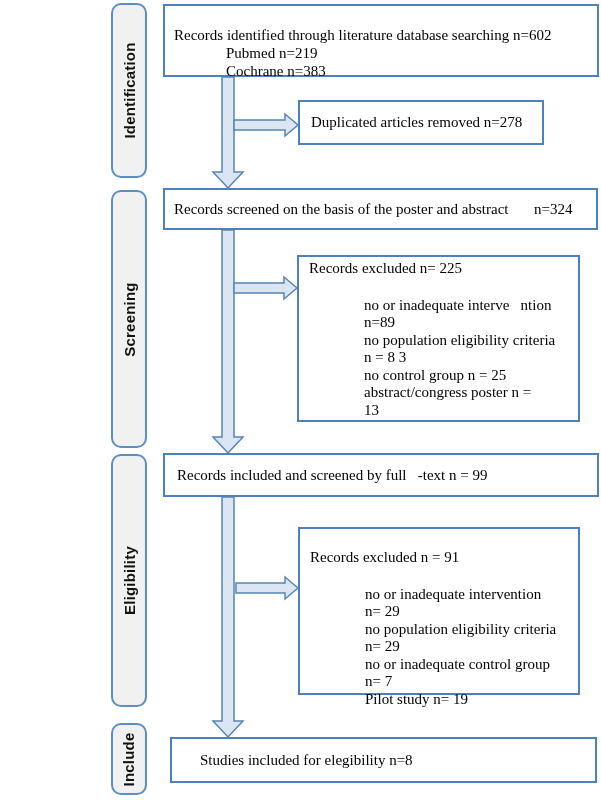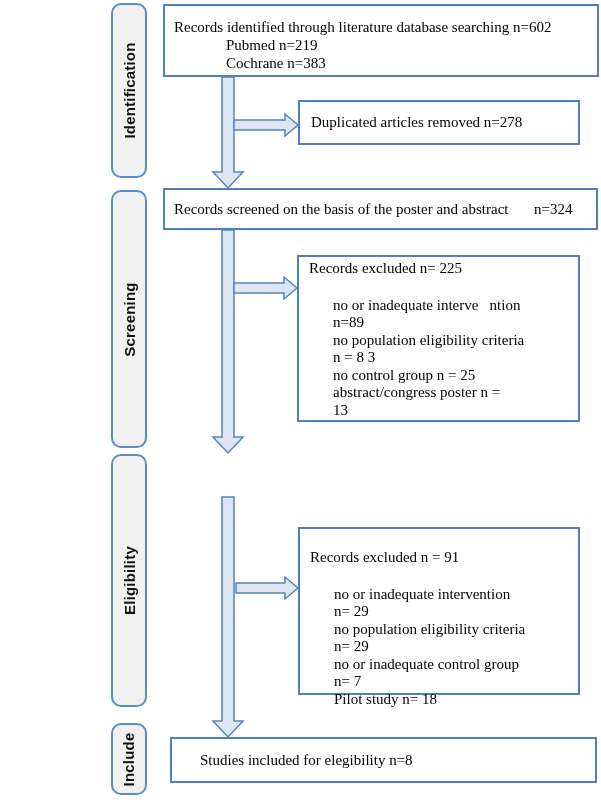--- a/index.html
+++ b/index.html
@@ -52,29 +52,29 @@
   .stage-eligibility    { top: 454px; height: 253px; }
   .stage-include        { top: 723px; height: 72px;  }
   
   .fbox {
     position: absolute;
     box-sizing: border-box;
     border: 2px solid #4e80bc;
     background: #ffffff;
   }
   .line { white-space: pre-wrap; }
-  .b-identified { left: 163px; top: 4px; width: 436px; height: 73px; padding: 12px 6px 0 9px; line-height: 18px; }
+  .b-identified { left: 163px; top: 4px; width: 436px; height: 73px; padding: 20px 6px 0 9px; line-height: 18px; }
   .b-identified .indent { padding-left: 52px; }
-  .b-duplicates { left: 298px; top: 100px; width: 282px; height: 45px; display: flex; align-items: center; padding-left: 11px; }
+  .b-duplicates { left: 298px; top: 100px; width: 246px; height: 45px; display: flex; align-items: center; padding-left: 11px; }
   .b-screened { left: 163px; top: 188px; width: 435px; height: 42px; }
   .b-screened .main-label { position: absolute; left: 9px; top: 50%; transform: translateY(-50%); white-space: pre-wrap; }
   .b-screened .count-label { position: absolute; left: 369px; top: 50%; transform: translateY(-50%); }
   .b-excluded1 { left: 297px; top: 255px; width: 283px; height: 167px; padding: 3px 8px 0 10px; line-height: 17.5px; }
   .b-excluded2 { left: 298px; top: 527px; width: 282px; height: 168px; padding: 20px 8px 0 10px; line-height: 17.5px; }
-  .excl-list { margin-top: 19px; margin-left: 24px; }
+  .excl-list { margin-top: 19px; margin-left: 55px; }
   .b-fulltext { left: 163px; top: 453px; width: 436px; height: 44px; display: flex; align-items: center; padding-left: 12px; }
   .b-studies { left: 170px; top: 737px; width: 427px; height: 46px; display: flex; align-items: center; padding-left: 28px; }
 </style>
 </head>
 <body>
 
 <div class="canvas">
 
   <svg class="arrows-svg" viewBox="0 0 601 800" xmlns="http://www.w3.org/2000/svg">
     <polygon class="arrow" points="222,77 234,77 234,172 243,172 228,188 213,172 222,172"></polygon>
@@ -119,31 +119,34 @@
       <div class="line">no or inadequate interve   ntion</div>
       <div class="line">n=89</div>
       <div class="line">no population eligibility criteria</div>
       <div class="line">n = 8 3</div>
       <div class="line">no control group n = 25</div>
       <div class="line">abstract/congress poster n =</div>
       <div class="line">13</div>
     </div>
   </div>
 
+  <div class="fbox b-fulltext">
+    <div class="line">Records included and screened by full   -text n = 99</div>
+  </div>
 
   <div class="fbox b-excluded2">
     <div class="line">Records excluded n = 91</div>
     <div class="excl-list">
       <div class="line">no or inadequate intervention</div>
       <div class="line">n= 29</div>
       <div class="line">no population eligibility criteria</div>
       <div class="line">n= 29</div>
       <div class="line">no or inadequate control group</div>
       <div class="line">n= 7</div>
-      <div class="line">Pilot study n= 18</div>
+      <div class="line">Pilot study n= 19</div>
     </div>
   </div>
 
   <div class="fbox b-studies">
     <div class="line">Studies included for elegibility n=8</div>
   </div>
 
 </div>
 
 </body></html>

